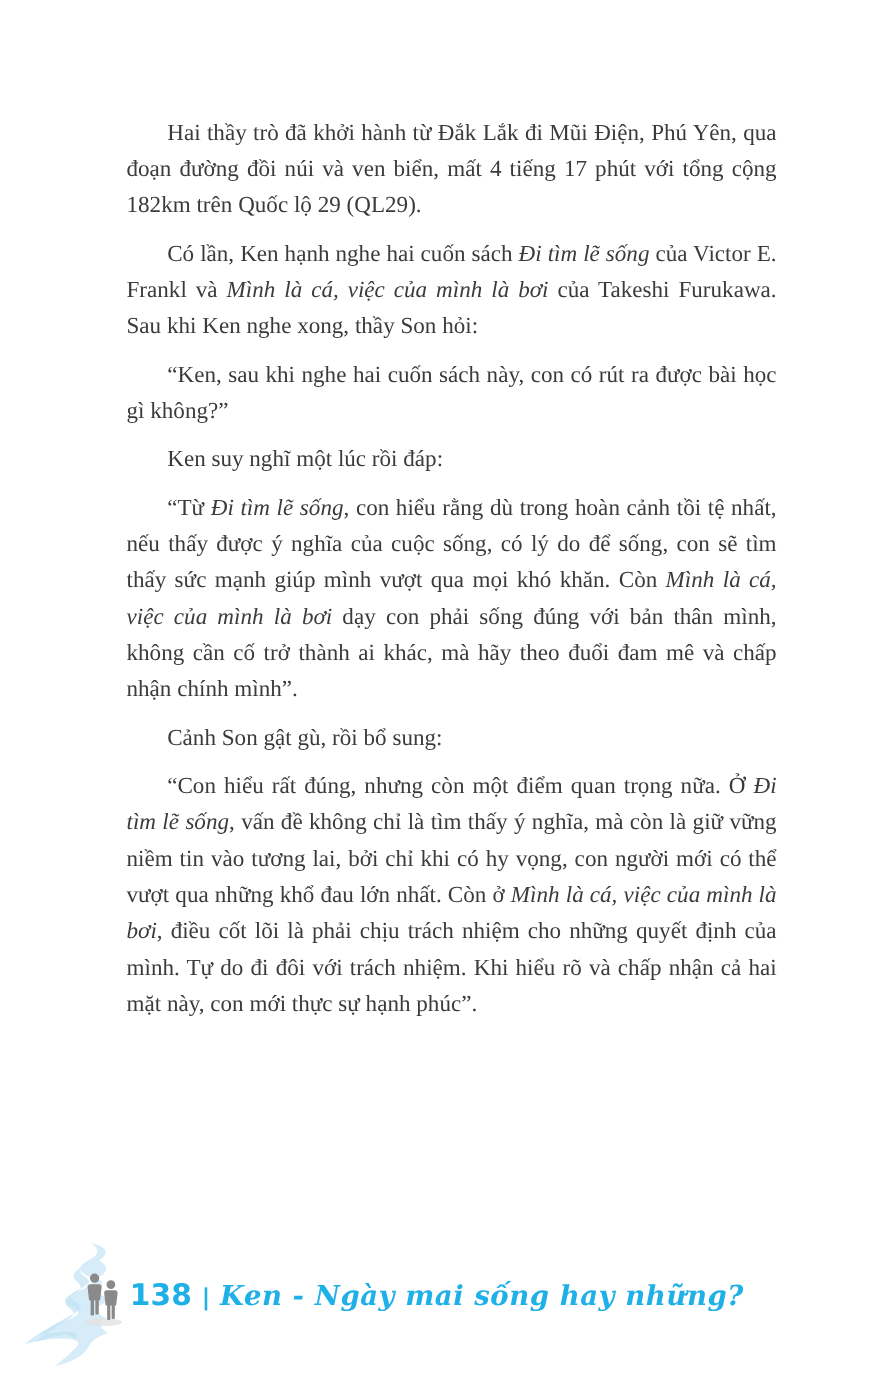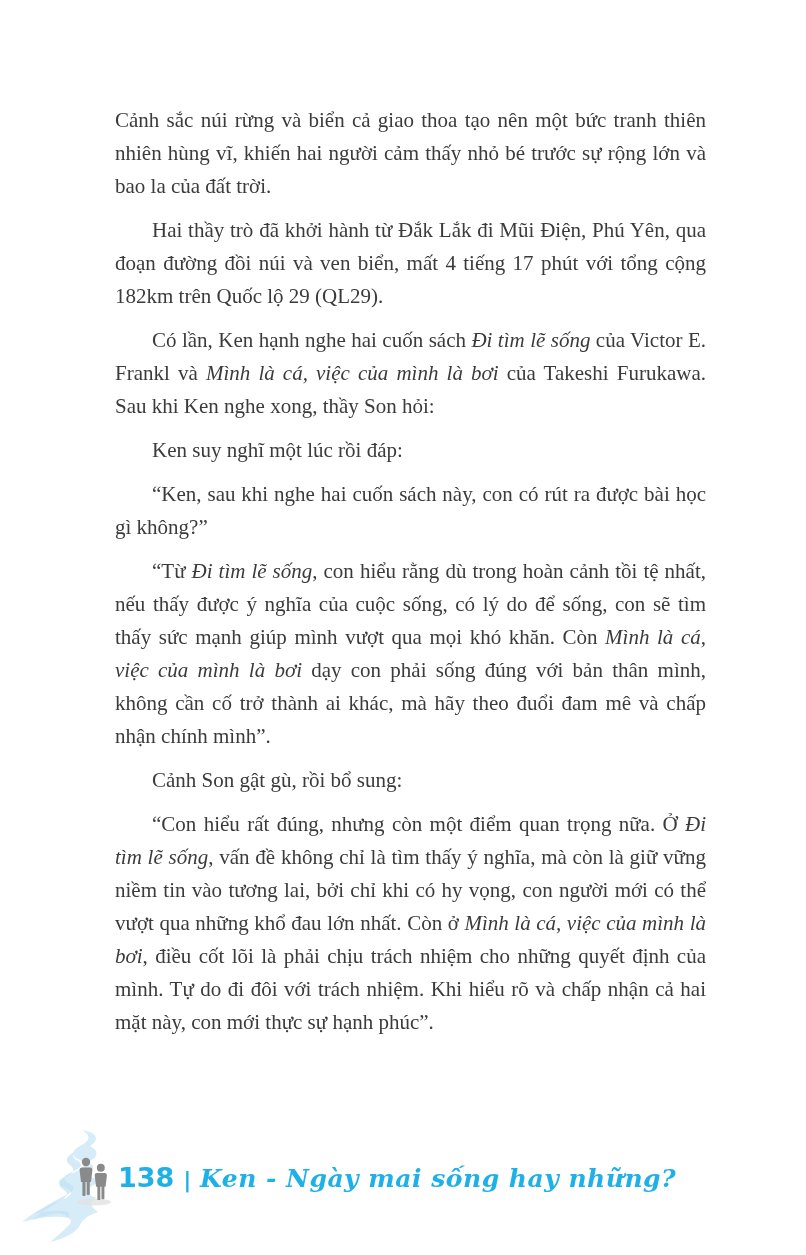--- a/index.html
+++ b/index.html
@@ -71,25 +71,24 @@
     font-style: italic;
     font-weight: bold;
     font-size: 25px;
     letter-spacing: 0.5px;
   }
 </style>
 </head>
 <body style="--accent: #1fb0e7; color: rgb(59, 59, 59);">
 
 <main class="page-body">
-    <p class="para"><span>Cảnh sắc núi rừng và biển cả giao thoa tạo nên một bức tranh thiên nhiên hùng vĩ, khiến hai người cảm thấy nhỏ bé trước sự rộng lớn và bao la của đất trời.</span></p>
     <p class="para indent"><span>Hai thầy trò đã khởi hành từ Đắk Lắk đi Mũi Điện, Phú Yên, qua đoạn đường đồi núi và ven biển, mất 4 tiếng 17 phút với tổng cộng 182km trên Quốc lộ 29 (QL29).</span></p>
     <p class="para indent"><span>Có lần, Ken hạnh nghe hai cuốn sách </span><em>Đi tìm lẽ sống</em><span> của Victor E. Frankl và </span><em>Mình là cá, việc của mình là bơi</em><span> của Takeshi Furukawa. Sau khi Ken nghe xong, thầy Son hỏi:</span></p>
+    <p class="para indent"><span>“Ken, sau khi nghe hai cuốn sách này, con có rút ra được bài học gì không?”</span></p>
     <p class="para indent"><span>Ken suy nghĩ một lúc rồi đáp:</span></p>
-    <p class="para indent"><span>“Ken, sau khi nghe hai cuốn sách này, con có rút ra được bài học gì không?”</span></p>
     <p class="para indent"><span>“Từ </span><em>Đi tìm lẽ sống</em><span>, con hiểu rằng dù trong hoàn cảnh tồi tệ nhất, nếu thấy được ý nghĩa của cuộc sống, có lý do để sống, con sẽ tìm thấy sức mạnh giúp mình vượt qua mọi khó khăn. Còn </span><em>Mình là cá, việc của mình là bơi</em><span> dạy con phải sống đúng với bản thân mình, không cần cố trở thành ai khác, mà hãy theo đuổi đam mê và chấp nhận chính mình”.</span></p>
     <p class="para indent"><span>Cảnh Son gật gù, rồi bổ sung:</span></p>
     <p class="para indent"><span>“Con hiểu rất đúng, nhưng còn một điểm quan trọng nữa. Ở </span><em>Đi tìm lẽ sống</em><span>, vấn đề không chỉ là tìm thấy ý nghĩa, mà còn là giữ vững niềm tin vào tương lai, bởi chỉ khi có hy vọng, con người mới có thể vượt qua những khổ đau lớn nhất. Còn ở </span><em>Mình là cá, việc của mình là bơi</em><span>, điều cốt lõi là phải chịu trách nhiệm cho những quyết định của mình. Tự do đi đôi với trách nhiệm. Khi hiểu rõ và chấp nhận cả hai mặt này, con mới thực sự hạnh phúc”.</span></p>
   </main>
 
 <footer class="page-footer">
   <svg class="journey-illustration" width="160" height="122" viewBox="0 0 160 122" aria-hidden="true">
 
     <path d="M62,2 Q76,10 60,18 Q46,26 60,32 Q72,38 50,46
              Q30,54 46,60 Q60,66 36,74 Q16,82 2,94

